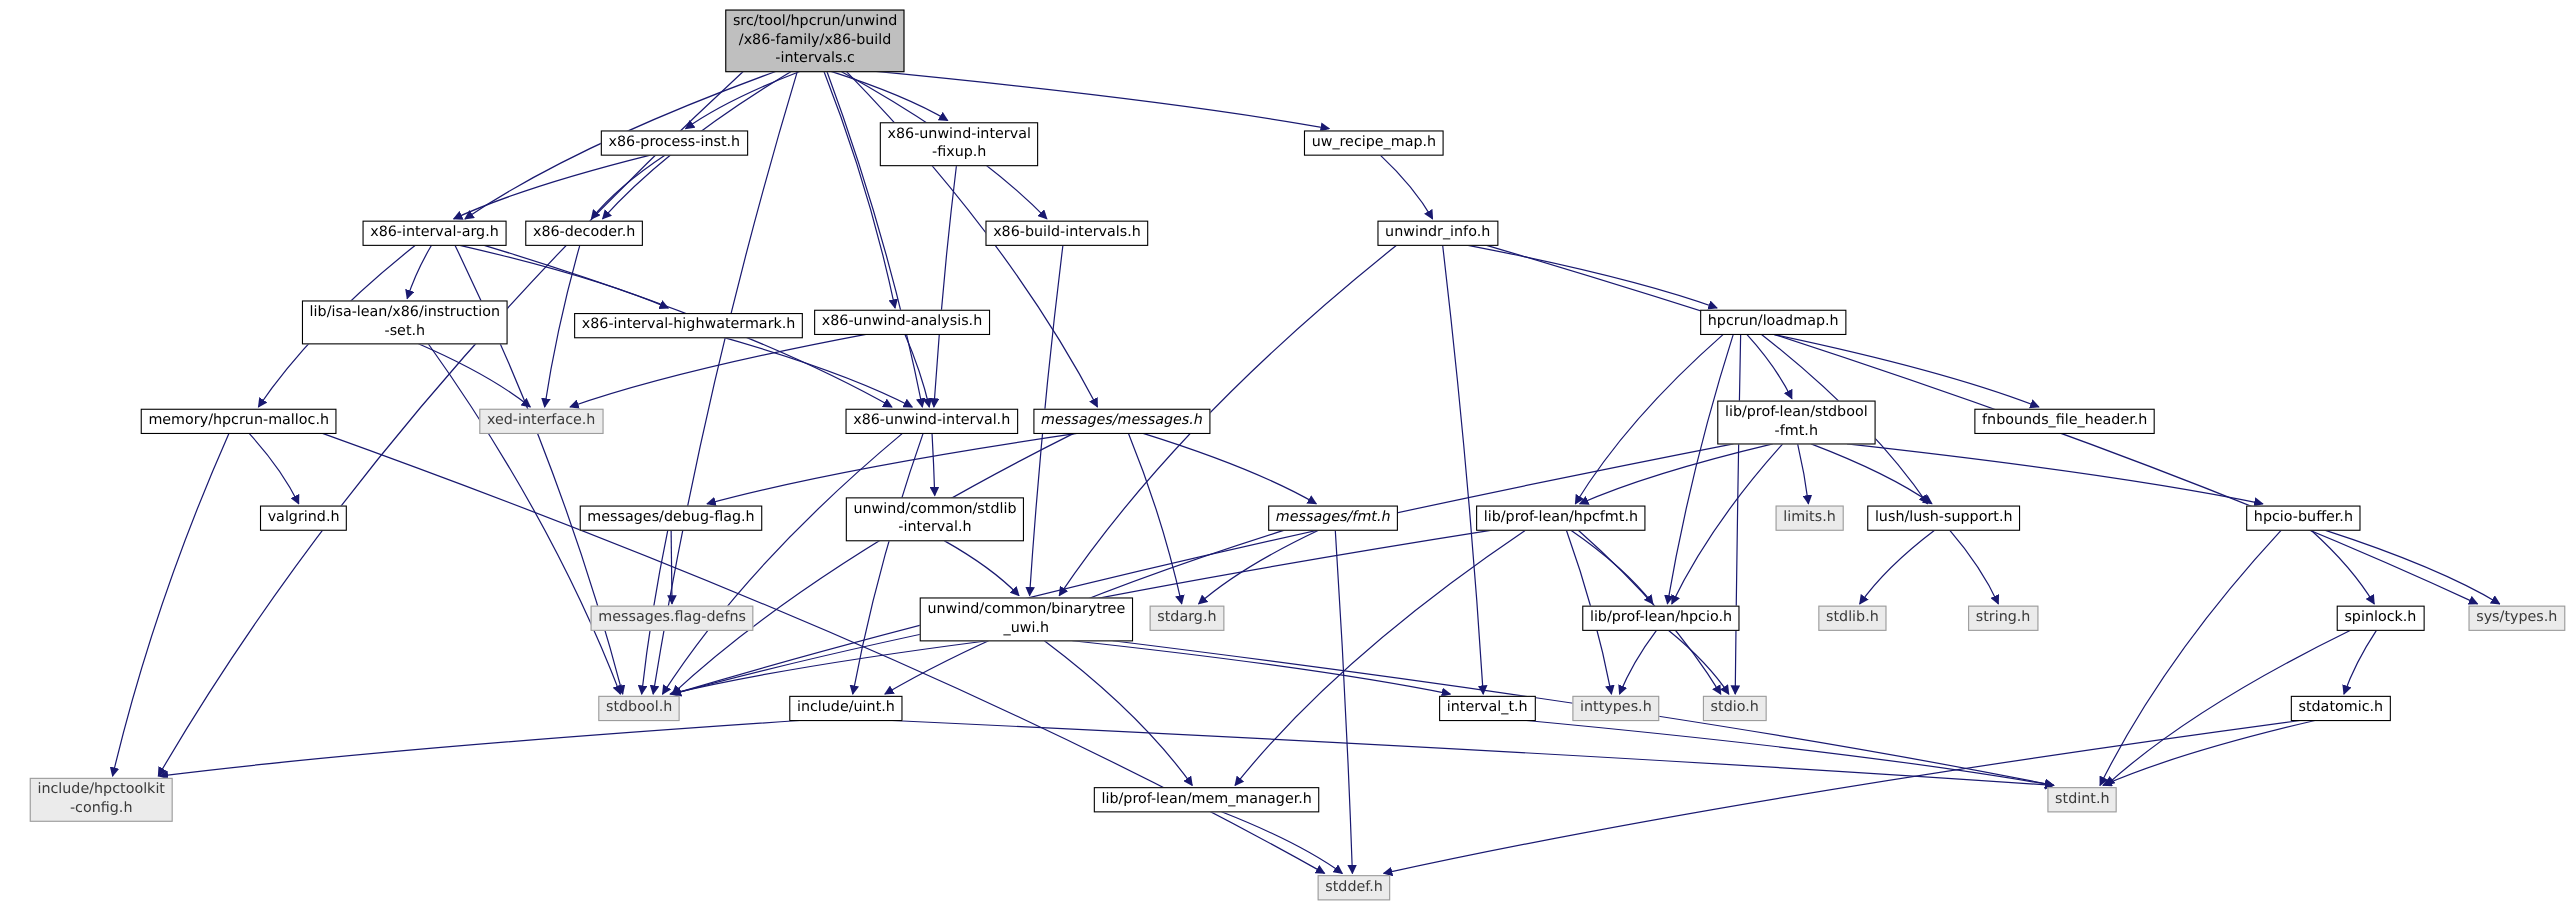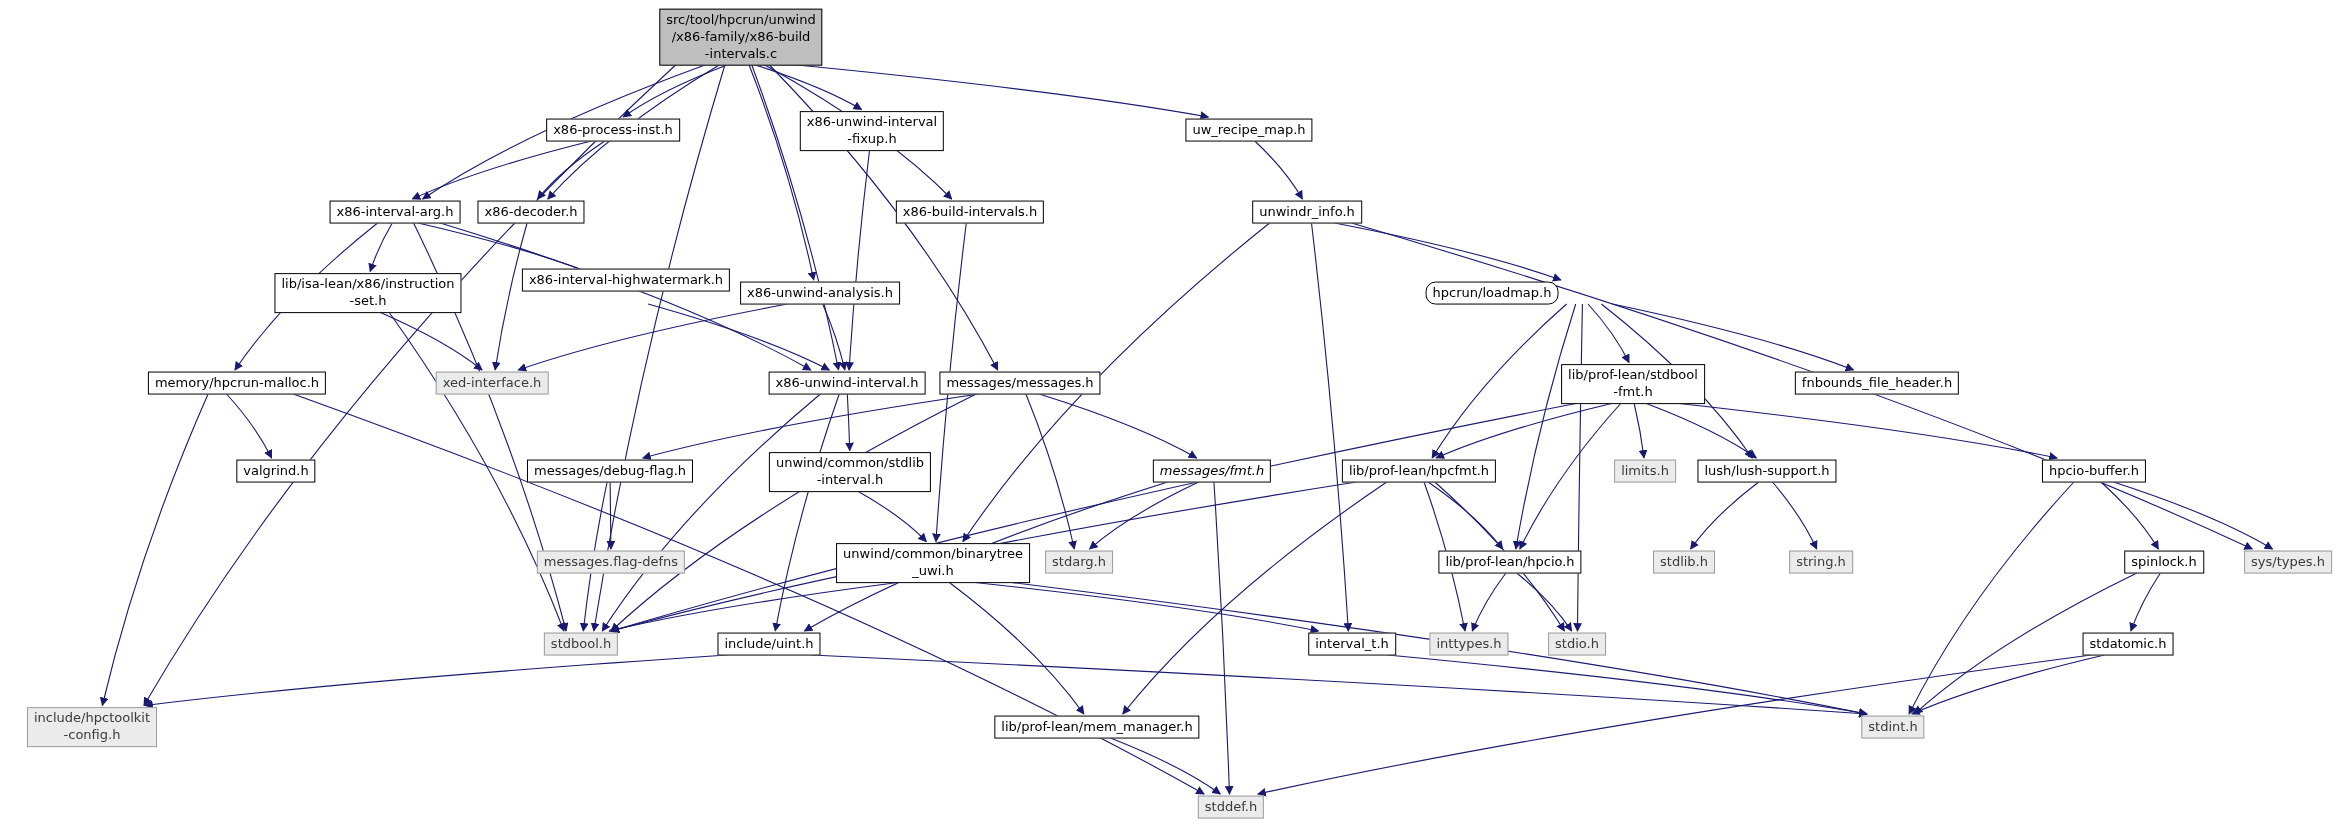--- a/index.html
+++ b/index.html
@@ -130,27 +130,27 @@
     <div class="node internal" style="left: 613px; top: 130px;">x86-process-inst.h</div>
     <div class="node internal" style="left: 872px; top: 131px;">x86-unwind-interval
 -fixup.h</div>
     <div class="node internal" style="left: 1249px; top: 130px;">uw_recipe_map.h</div>
     <div class="node internal" style="left: 395px; top: 212px;">x86-interval-arg.h</div>
     <div class="node internal" style="left: 531px; top: 212px;">x86-decoder.h</div>
     <div class="node internal" style="left: 970px; top: 212px;">x86-build-intervals.h</div>
     <div class="node internal" style="left: 1307px; top: 212px;">unwindr_info.h</div>
     <div class="node internal" style="left: 368px; top: 293px;">lib/isa-lean/x86/instruction
 -set.h</div>
-    <div class="node internal" style="left: 626px; top: 280px;">x86-interval-highwatermark.h</div>
+    <div class="node internal" style="left: 626px; top: 296px;">x86-interval-highwatermark.h</div>
     <div class="node internal" style="left: 820px; top: 293px;">x86-unwind-analysis.h</div>
-    <div class="node internal" style="left: 1492px; top: 293px; border-radius: 10px;">hpcrun/loadmap.h</div>
-    <div class="node internal" style="left: 237px; top: 383px;">memory/hpcrun-malloc.h</div>
+    <div class="node internal" style="left: 1612px; top: 293px;">hpcrun/loadmap.h</div>
+    <div class="node internal" style="left: 217px; top: 383px;">memory/hpcrun-malloc.h</div>
     <div class="node external" style="left: 492px; top: 383px;">xed-interface.h</div>
     <div class="node internal" style="left: 847px; top: 383px;">x86-unwind-interval.h</div>
-    <div class="node internal" style="left: 1020px; top: 383px;">messages/messages.h</div>
+    <div class="node internal" style="left: 1020px; top: 383px; font-style: italic;">messages/messages.h</div>
     <div class="node internal" style="left: 1633px; top: 384px;">lib/prof-lean/stdbool
 -fmt.h</div>
     <div class="node internal" style="left: 1877px; top: 383px;">fnbounds_file_header.h</div>
     <div class="node internal" style="left: 276px; top: 471px;">valgrind.h</div>
     <div class="node internal" style="left: 610px; top: 471px;">messages/debug-flag.h</div>
     <div class="node internal" style="left: 850px; top: 472px;">unwind/common/stdlib
 -interval.h</div>
     <div class="node internal" style="left: 1212px; top: 471px; font-style: italic;">messages/fmt.h</div>
     <div class="node internal" style="left: 1419px; top: 471px;">lib/prof-lean/hpcfmt.h</div>
     <div class="node external" style="left: 1645px; top: 471px;">limits.h</div>

